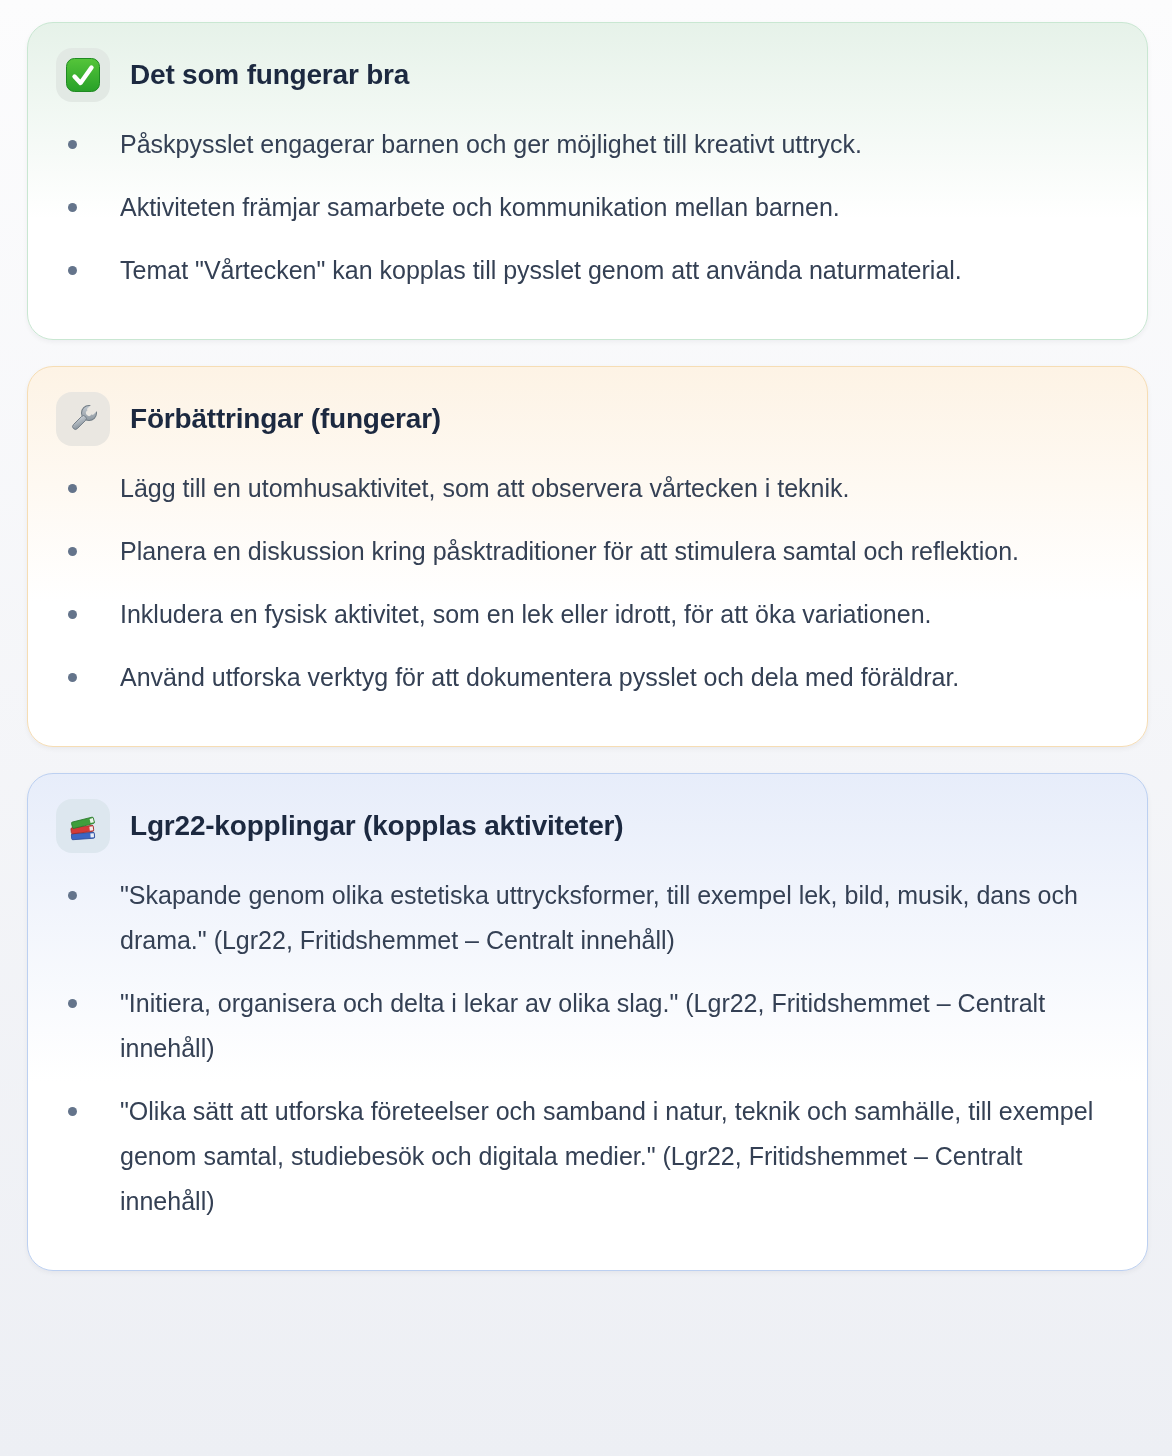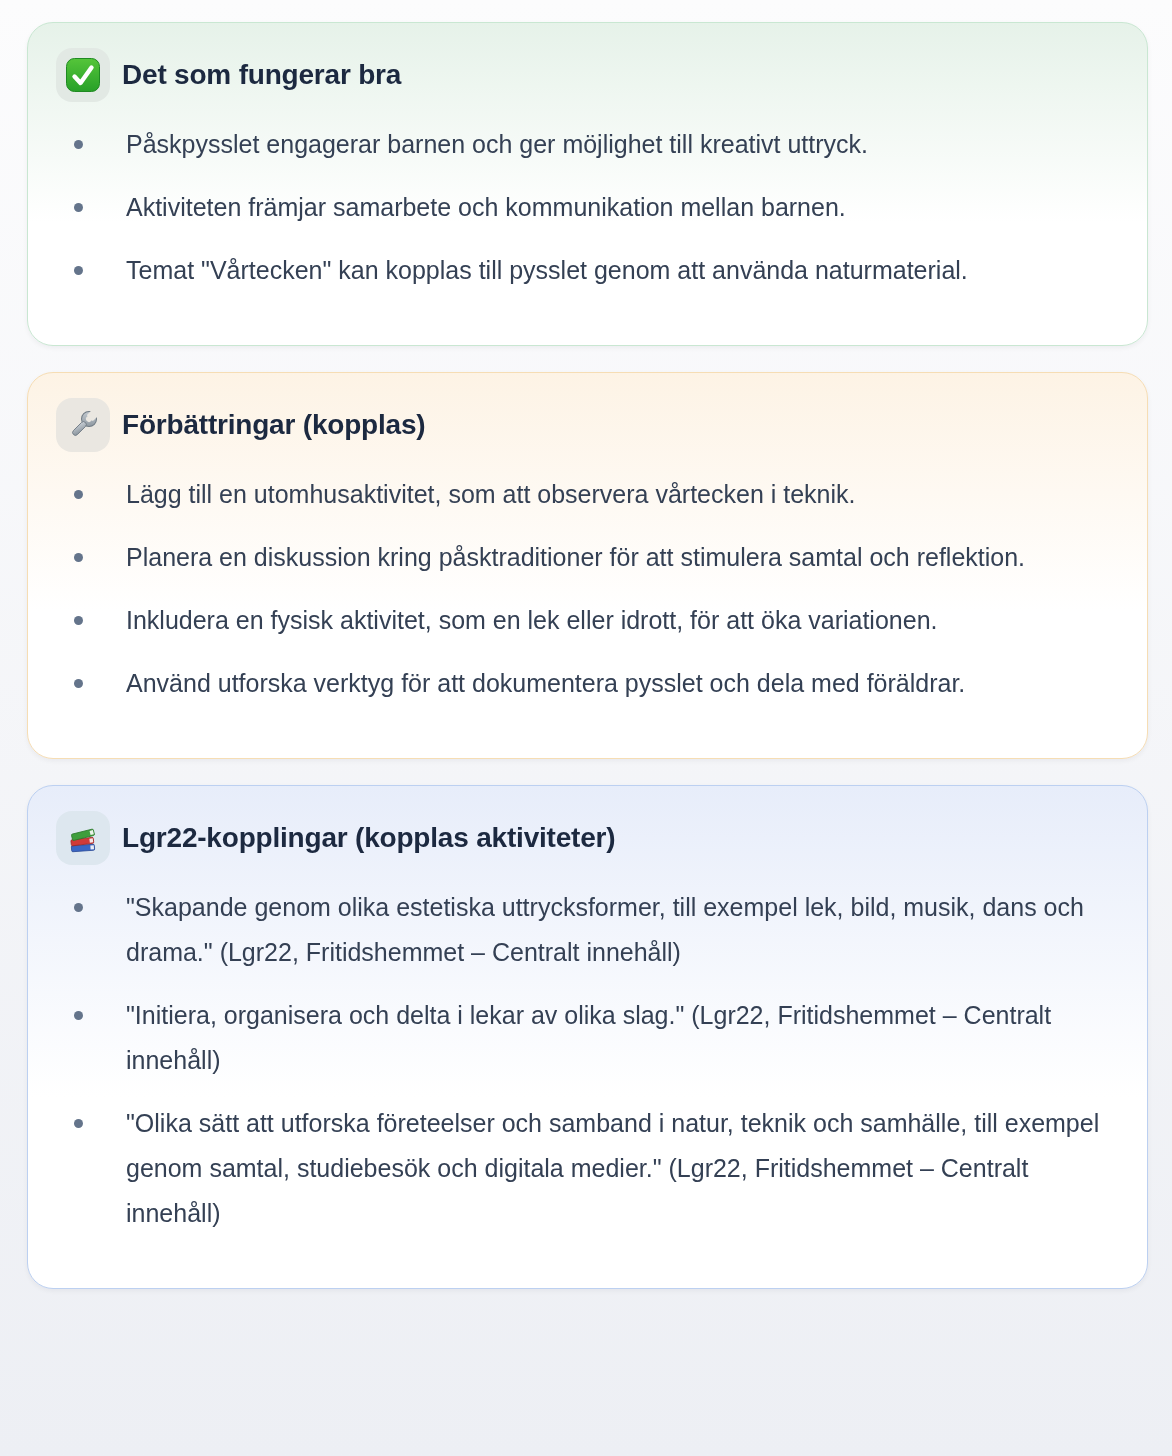--- a/index.html
+++ b/index.html
@@ -17,21 +17,21 @@
     border: 1.5px solid var(--border, #ddd);
     border-radius: 26px;
     background: linear-gradient(180deg, var(--tint, #fff) 0%, #ffffff 62%);
     box-shadow: 0 2px 5px rgba(15, 23, 42, 0.05);
     padding: 25px 28px 40px 28px;
     margin-bottom: 26px;
   }
   .card-header {
     display: flex;
     align-items: center;
-    gap: 12px;
+    gap: 20px;
     margin: 0 0 20px 0;
   }
   .badge {
     flex: 0 0 auto;
     width: 54px;
     height: 54px;
     border-radius: 16px;
     background: var(--badge, #eee);
     display: flex;
     align-items: center;
@@ -39,21 +39,21 @@
   }
   .card-title {
     margin: 0;
     font-size: 28px;
     font-weight: 700;
     letter-spacing: -0.2px;
     color: var(--title_color, #1c2940);
   }
   ul.bullets {
     list-style: none;
-    margin: 12px;
+    margin: 6px;
     padding: 0;
   }
   ul.bullets li {
     position: relative;
     padding-left: 58px;
     font-size: 25px;
     line-height: 45px;
     color: var(--body_color, #344054);
   }
   ul.bullets li + li { margin-top: 18px; }
@@ -105,21 +105,21 @@
           </linearGradient>
         </defs>
         <g transform="rotate(45 18 18)">
           <circle cx="18" cy="9.5" r="7.5" fill="url(#grad-metal)" stroke="#707b84" stroke-width="1"></circle>
           <rect x="13.7" y="0" width="8.6" height="8.5" rx="1" fill="var(--badge)"></rect>
           <circle cx="18" cy="9.5" r="3" fill="var(--badge)"></circle>
           <rect x="15.2" y="14.5" width="5.6" height="17" rx="2.8" fill="url(#grad-metal)" stroke="#707b84" stroke-width="0.9"></rect>
         </g>
       </svg>
     </span>
-    <h2 class="card-title">Förbättringar (kopplas)</h2>
+    <h2 class="card-title">Förbättringar (fungerar)</h2>
   </header>
   <ul class="bullets">
     <li><span class="dot"></span><span>Lägg till en utomhusaktivitet, som att observera vårtecken i teknik.</span></li>
     <li><span class="dot"></span><span>Planera en diskussion kring påsktraditioner för att stimulera samtal och reflektion.</span></li>
     <li><span class="dot"></span><span>Inkludera en fysisk aktivitet, som en lek eller idrott, för att öka variationen.</span></li>
     <li><span class="dot"></span><span>Använd utforska verktyg för att dokumentera pysslet och dela med föräldrar.</span></li>
   </ul>
 </section>
 
 <section class="card" style="--border: #bcd0f1; --tint: #e7edfa; --badge: #dde7ef;">

